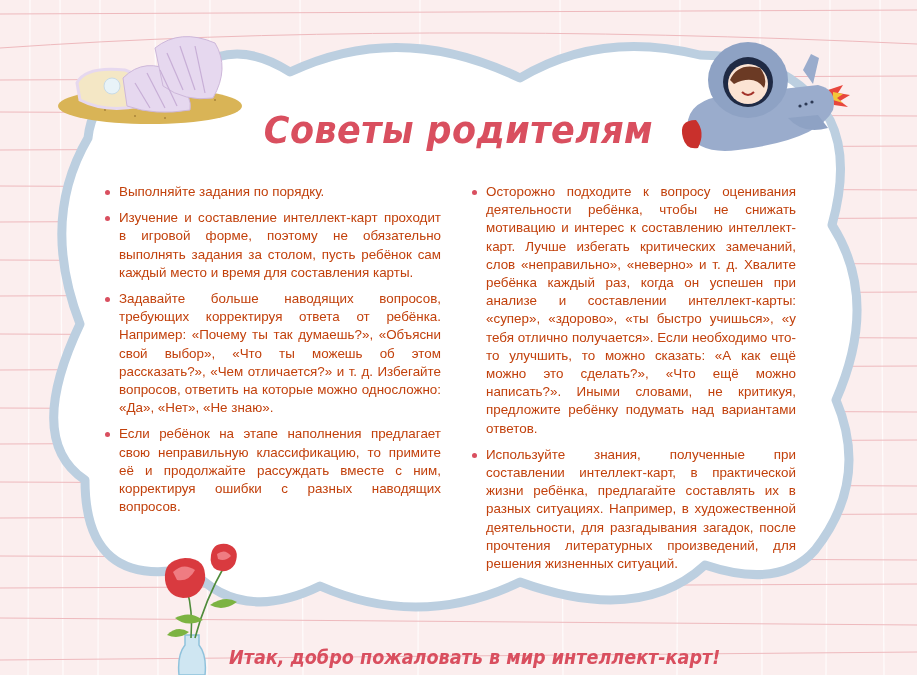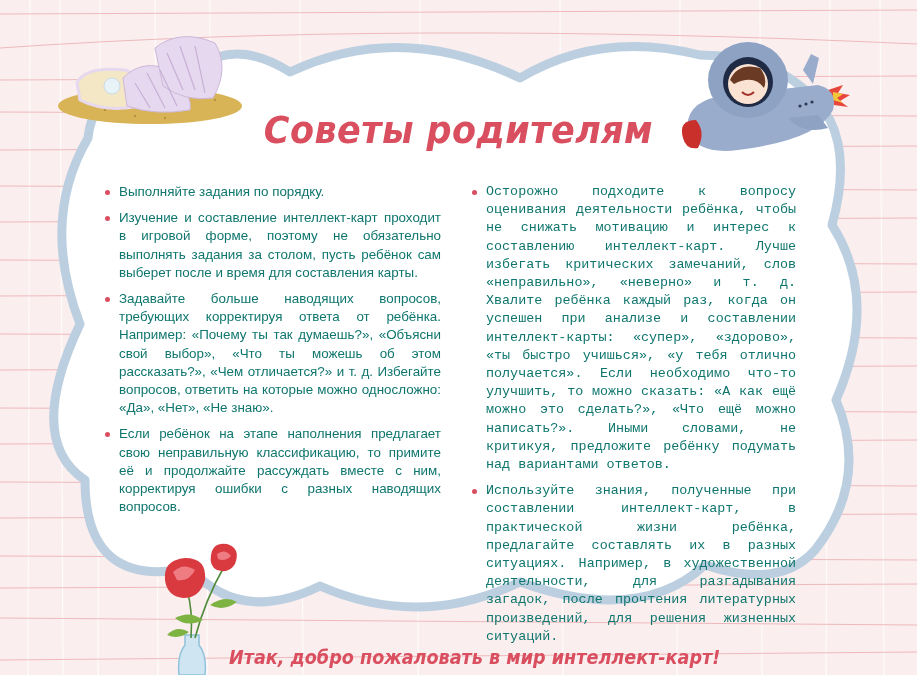--- a/index.html
+++ b/index.html
@@ -11,24 +11,24 @@
   .bg-lines { position: absolute; inset: 0; z-index: 0; }
   .cloud { position: absolute; left: 0; top: 0; z-index: 1; }
   .title {
     position: absolute; left: 0; width: 917px; top: 108px; z-index: 3;
     text-align: center; font-family: "DejaVu Sans", sans-serif;
     font-weight: bold; font-size: 38px; color: #d94f5f; letter-spacing: 0.5px;
     font-style: italic; transform: scaleX(0.92);
   }
   .col {
     position: absolute; z-index: 3; top: 183px;
-    font-size: 13.4px; line-height: 18.2px; color: #0f766e;
+    font-size: 13.4px; line-height: 18.2px; color: #c2410c;
   }
   .col.left { left: 119px; width: 322px; }
-  .col.right { left: 486px; width: 310px; font-family: Liberation Mono, monospace; }
+  .col.right { left: 486px; width: 310px; }
   .col ul { list-style: none; margin: 0; padding: 0; }
   .col li { position: relative; text-align: justify; margin-bottom: 8px; hyphens: manual; }
   .col li::before {
     content: ""; position: absolute; left: -14px; top: 7px;
     width: 5px; height: 5px; border-radius: 50%; background: #d94f5f;
   }
   .footer-text {
     position: absolute; left: 229px; top: 645px; z-index: 3;
     font-family: "DejaVu Sans", sans-serif; font-weight: bold; font-style: italic;
     font-size: 20px; color: #d94f5f; white-space: nowrap;
@@ -151,21 +151,21 @@
   <path d="M18 32 Q28 22 40 30 Q34 42 22 40 Z" fill="#ef7c82"></path>
   <path d="M56 15 Q58 2 72 4 Q86 8 80 24 Q74 34 62 30 Q54 26 56 15 Z" fill="#d93a3f"></path>
   <path d="M62 14 Q70 8 76 16 Q70 22 63 19 Z" fill="#ef7c82"></path>
 </svg>
 
 <div class="title">Советы родителям</div>
 
 <div class="col left">
   <ul>
     <li>Выполняйте задания по порядку.</li>
-    <li>Изучение и составление интеллект-карт проходит в игровой форме, поэтому не обязательно выполнять задания за столом, пусть ребёнок сам выберет после и время для составления карты.</li>
+    <li>Изучение и составление интеллект-карт проходит в игровой форме, поэтому не обязательно выполнять задания за столом, пусть ребёнок сам каждый место и время для составления карты.</li>
     <li>Задавайте больше наводящих вопросов, требующих корректируя ответа от ребёнка. Например: «Почему ты так думаешь?», «Объясни свой выбор», «Что ты можешь об этом рассказать?», «Чем отличается?» и т. д. Избегайте вопросов, ответить на которые можно односложно: «Да», «Нет», «Не знаю».</li>
     <li>Если ребёнок на этапе наполнения предлагает свою неправильную классификацию, то примите её и продолжайте рассуждать вместе с ним, корректируя ошибки с разных наводящих вопросов.</li>
   </ul>
 </div>
 
 <div class="col right">
   <ul>
     <li>Осторожно подходите к вопросу оценивания деятельности ребёнка, чтобы не снижать мотивацию и интерес к составлению интеллект-карт. Лучше избегать критических замечаний, слов «неправильно», «неверно» и т. д. Хвалите ребёнка каждый раз, когда он успешен при анализе и составлении интеллект-карты: «супер», «здорово», «ты быстро учишься», «у тебя отлично получается». Если необходимо что-то улучшить, то можно сказать: «А как ещё можно это сделать?», «Что ещё можно написать?». Иными словами, не критикуя, предложите ребёнку подумать над вариантами ответов.</li>
     <li>Используйте знания, полученные при составлении интеллект-карт, в практической жизни ребёнка, предлагайте составлять их в разных ситуациях. Например, в художественной деятельности, для разгадывания загадок, после прочтения литературных произведений, для решения жизненных ситуаций.</li>
   </ul>

